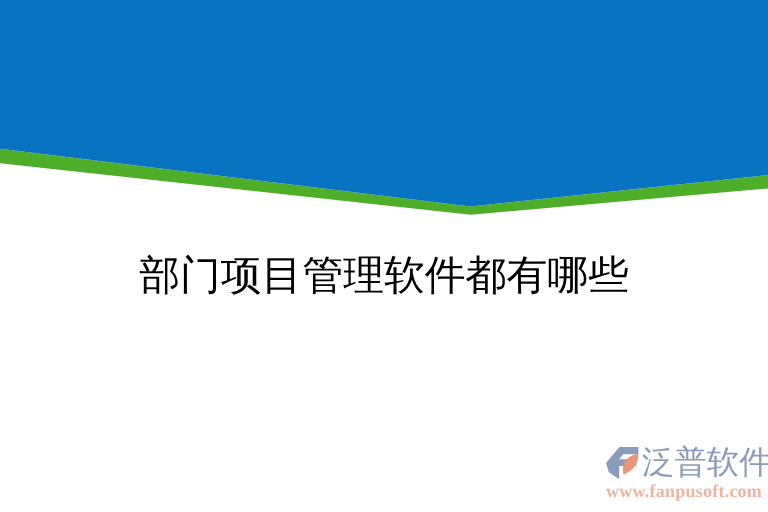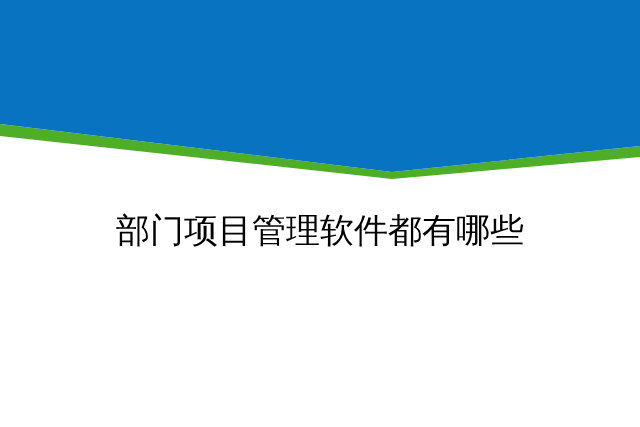--- a/index.html
+++ b/index.html
@@ -83,14 +83,25 @@
 
 <div id="canvas">
 
   <svg id="banner-svg" viewBox="0 0 640 427" preserveAspectRatio="none">
     <polygon id="banner-green" points="0,124 392,172 640,146 640,157 392,179 0,136" fill="#4fae28"></polygon>
     <polygon id="banner-blue" points="0,0 640,0 640,146 392,172 0,124" fill="#0874c1"></polygon>
   </svg>
 
   <div id="headline" style="color: rgb(0, 0, 0); font-size: 34px;">部门项目管理软件都有哪些</div>
 
+  <div id="logo">
+
+    <svg id="logo-mark" viewBox="0 0 32 30">
+      <path d="M2.0 14.8 L13.2 1.6 L29.0 1.6 L29.0 7.6 L16.4 7.6 L13.0 11.8 L27.2 11.8 L27.2 17.4 L13.0 17.4 L13.0 28.4 L4.4 22.6 Z" fill="#8b9cbb"></path>
+      <path d="M29.0 7.0 C29.0 7.0 20.2 8.4 17.4 14.4 C15.2 19.2 16.6 24.4 16.6 24.4 C16.6 24.4 24.0 21.6 27.0 16.0 C29.4 11.6 29.0 7.0 29.0 7.0 Z" fill="#e8967a"></path>
+    </svg>
+
+    <div id="logo-wordmark" style="color: rgb(139, 156, 187);">泛普软件</div>
+
+    <div id="logo-url" style="color: rgb(240, 179, 160);">www.fanpusoft.com</div>
+  </div>
 
 </div>
 
 </body></html>

